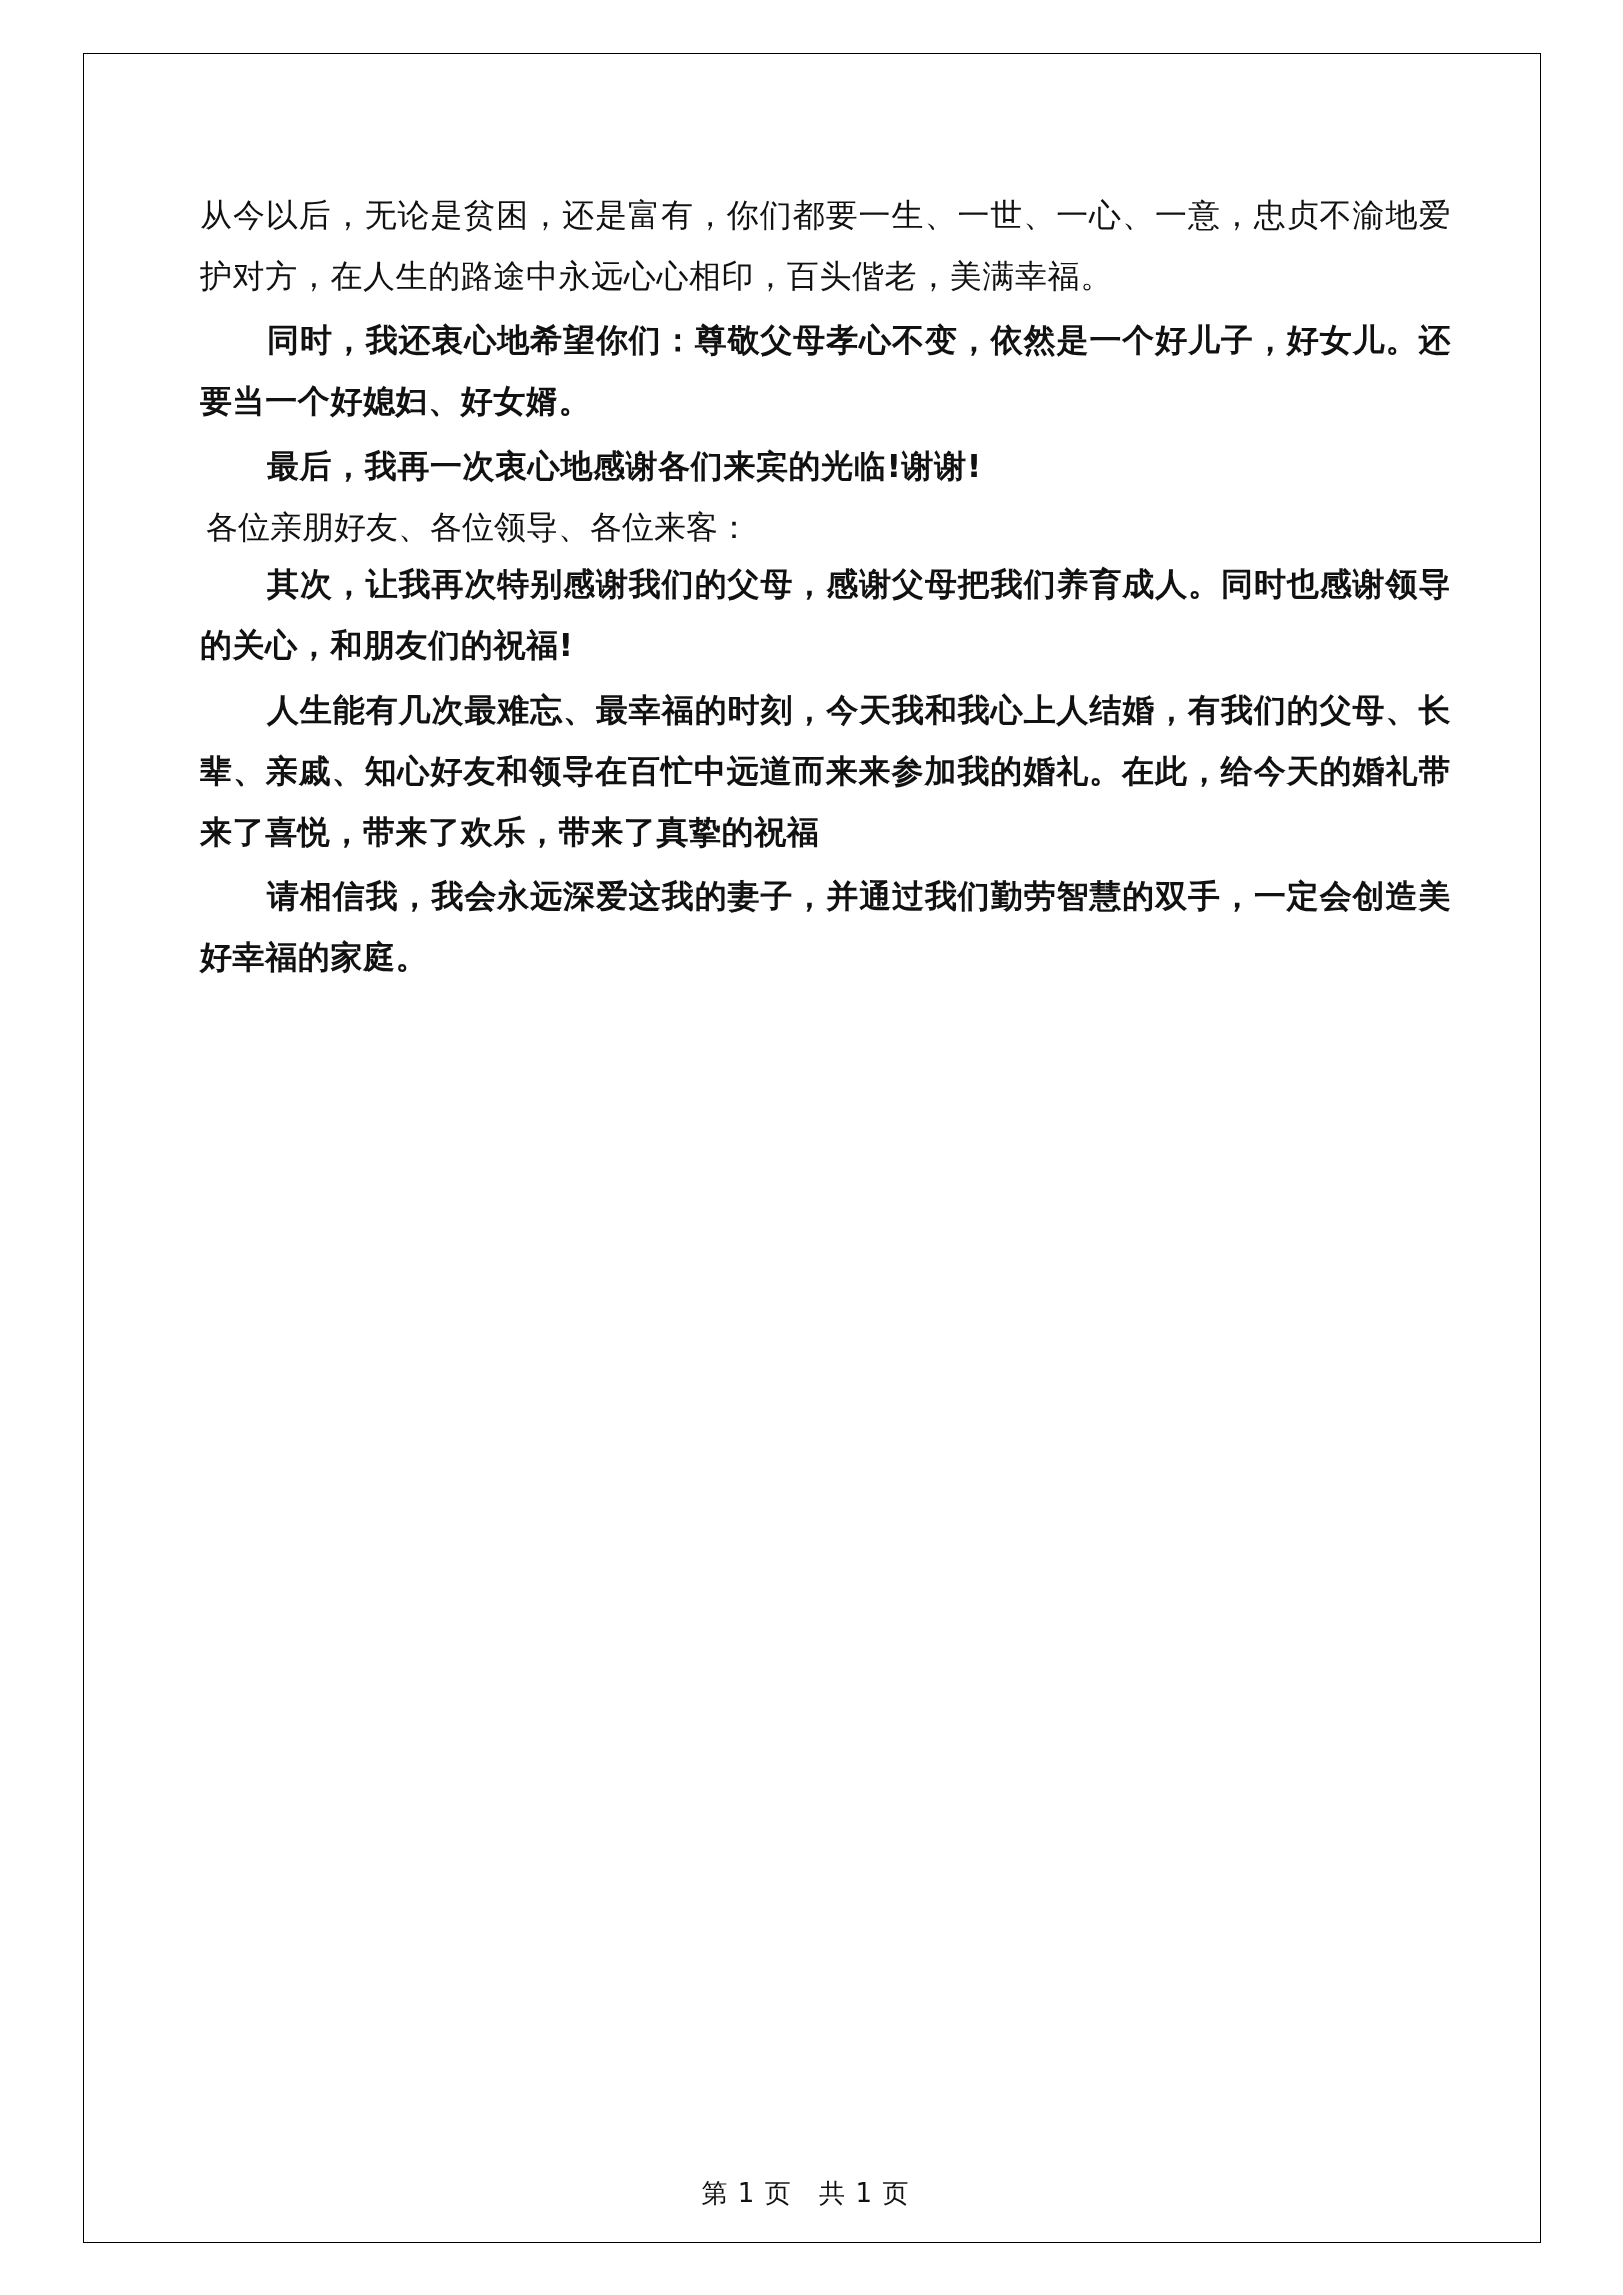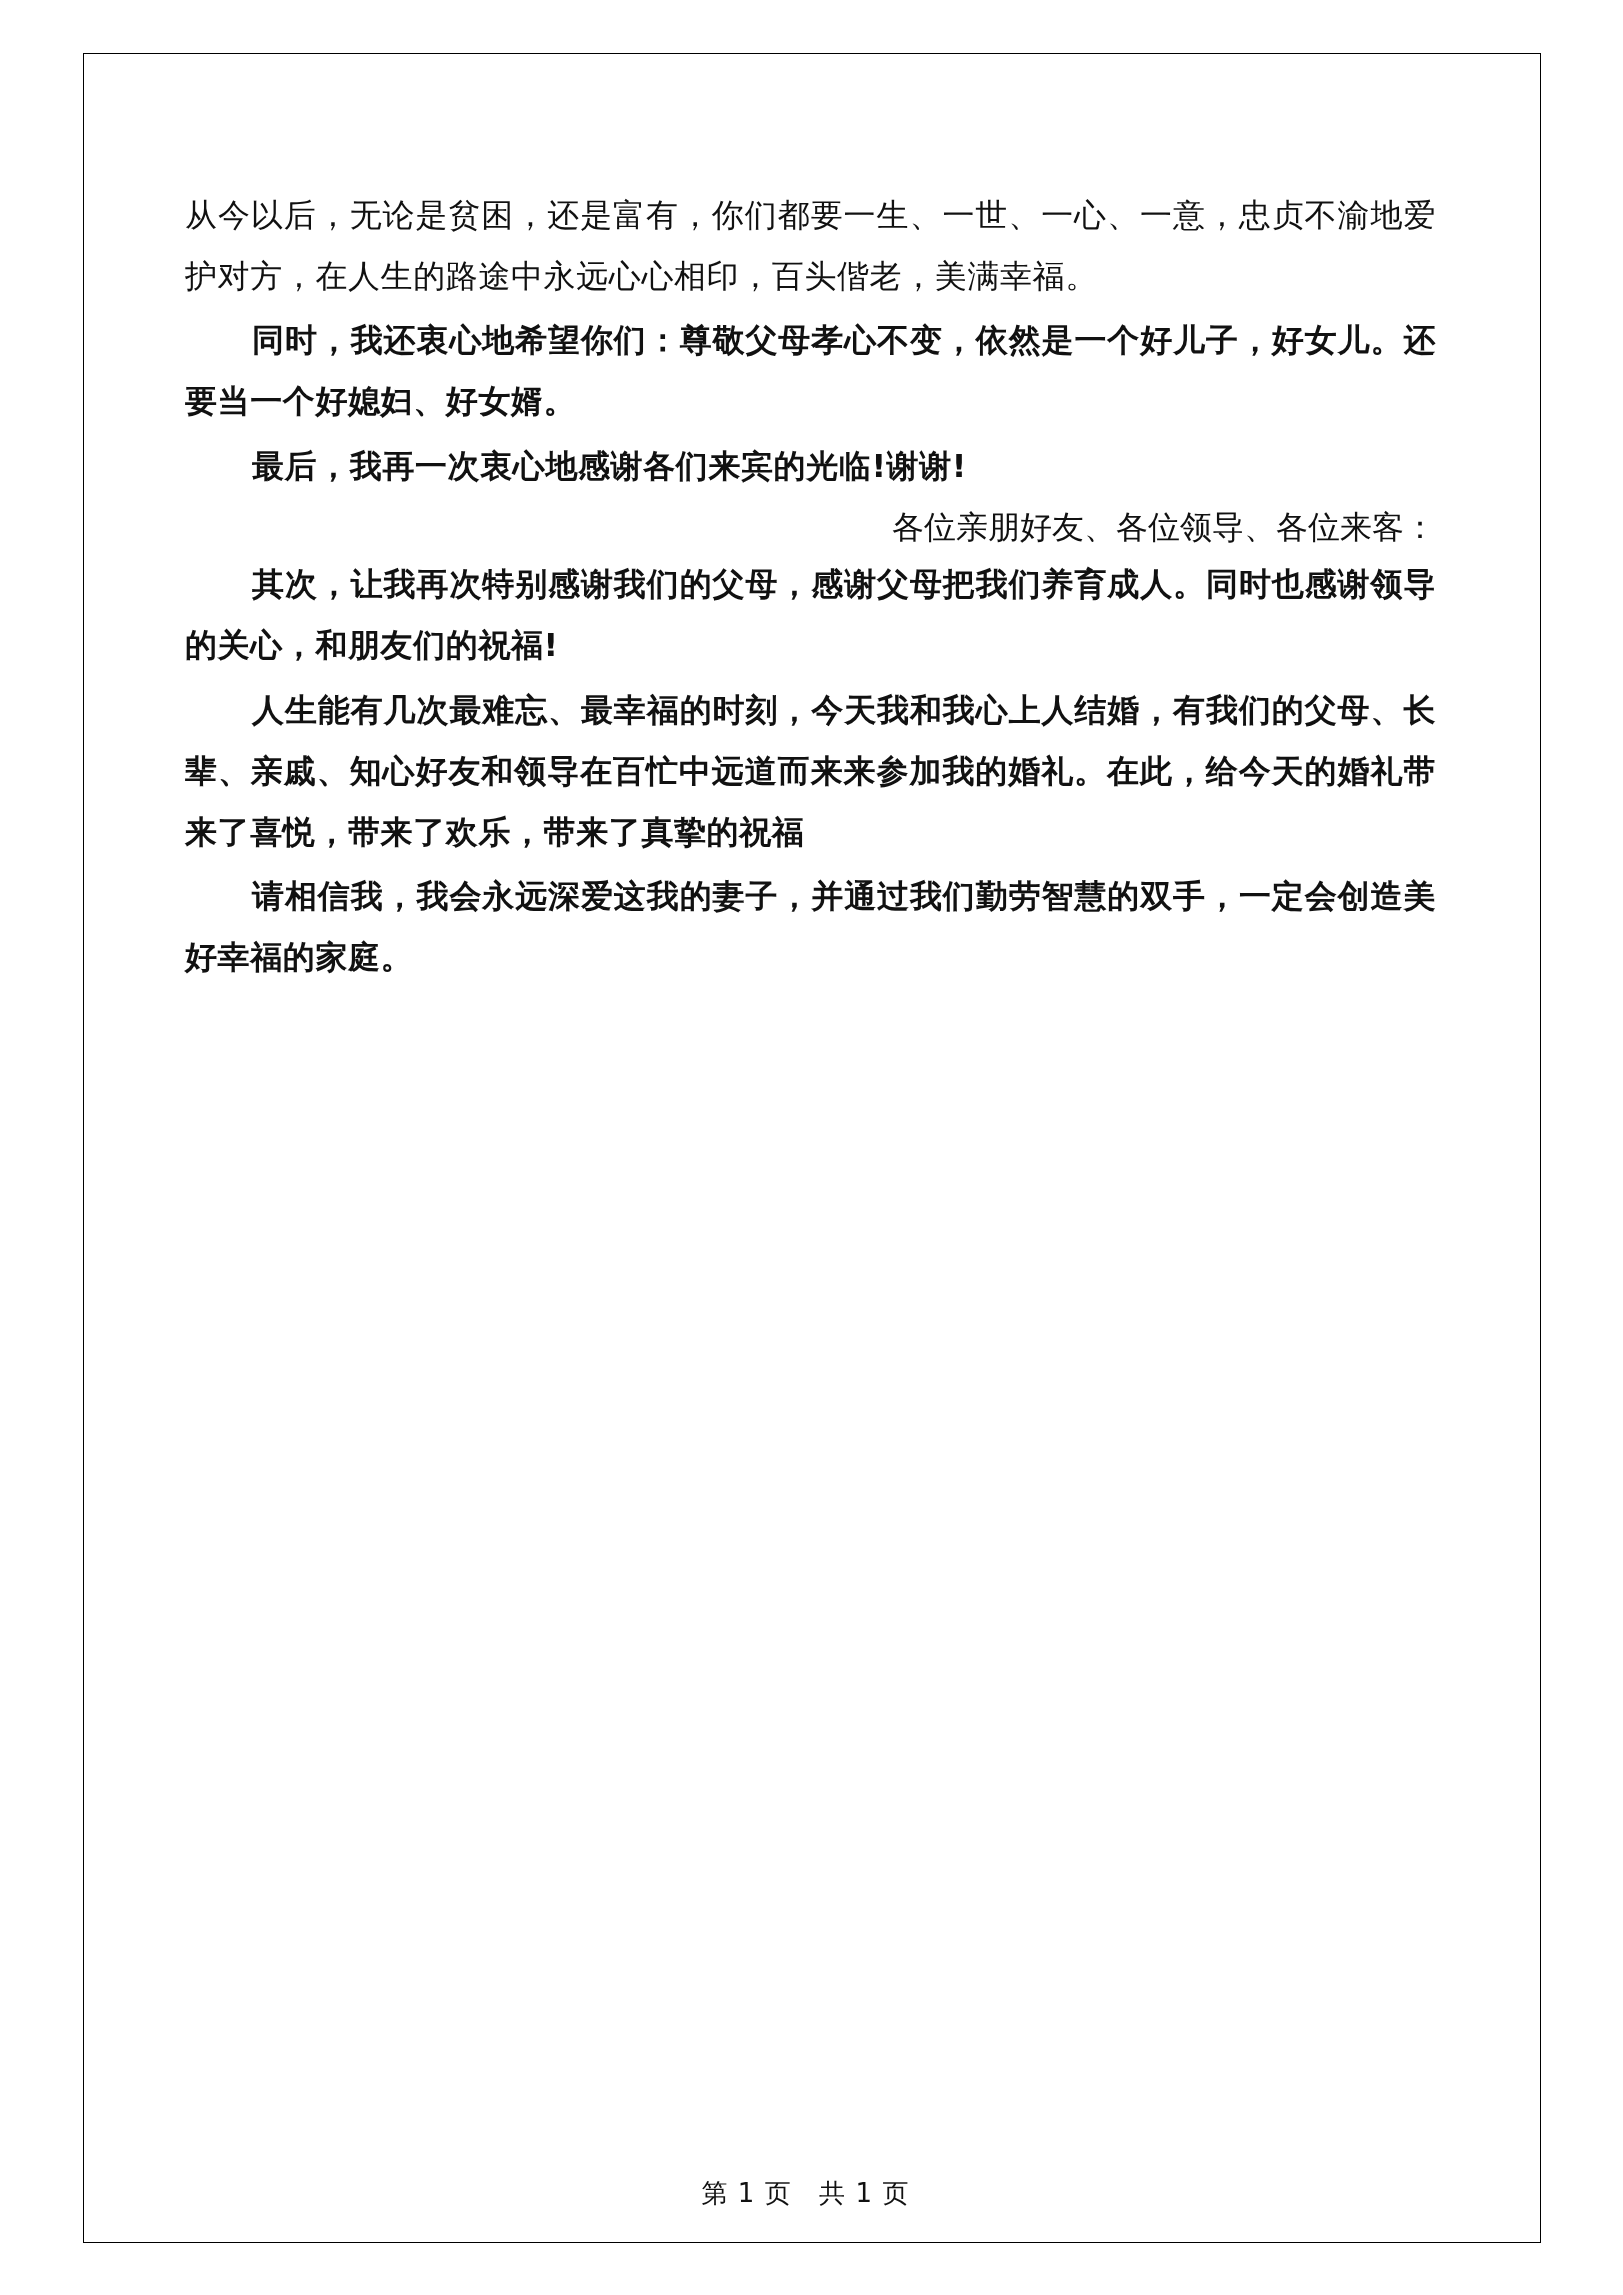--- a/index.html
+++ b/index.html
@@ -24,21 +24,21 @@
     position: absolute;
     left: 83px;
     top: 53px;
     width: 1458px;
     height: 2190px;
     border: 1.7px solid #000000;
     box-sizing: border-box;
   }
   .content {
     position: absolute;
-    left: 185px;
+    left: 200px;
     top: 185px;
     width: 1251px;
     box-sizing: border-box;
   }
   .para {
     font-size: 32px;
     line-height: 61px;
     letter-spacing: 0.6px;
     text-align: justify;
     text-justify: inter-ideograph;
@@ -56,23 +56,22 @@
   }
   .heading {
     font-size: 32px;
     line-height: 58px;
     margin: 19px 0 0 0;
     color: #111111;
   }
   .subheading {
     font-size: 32px;
     line-height: 54px;
-    margin: 0 0 0 12px;
+    margin: 0 0 0 6px;
     color: #111111;
-    text-align: right;
   }
   .footer {
     position: absolute;
     left: 0;
     right: 12px;
     bottom: 84px;
     text-align: center;
     font-size: 26px;
     letter-spacing: 1.1px;
     color: #111111;

